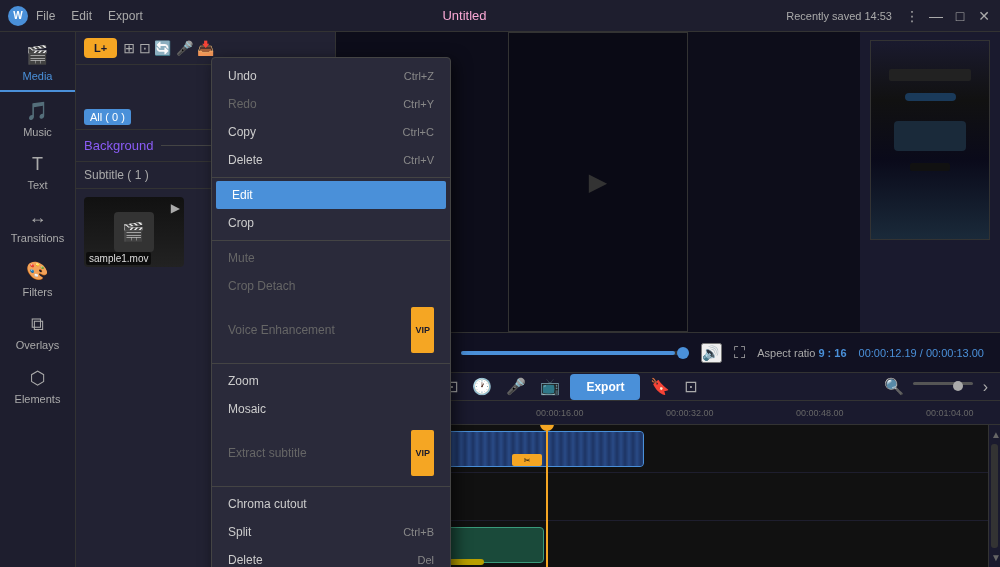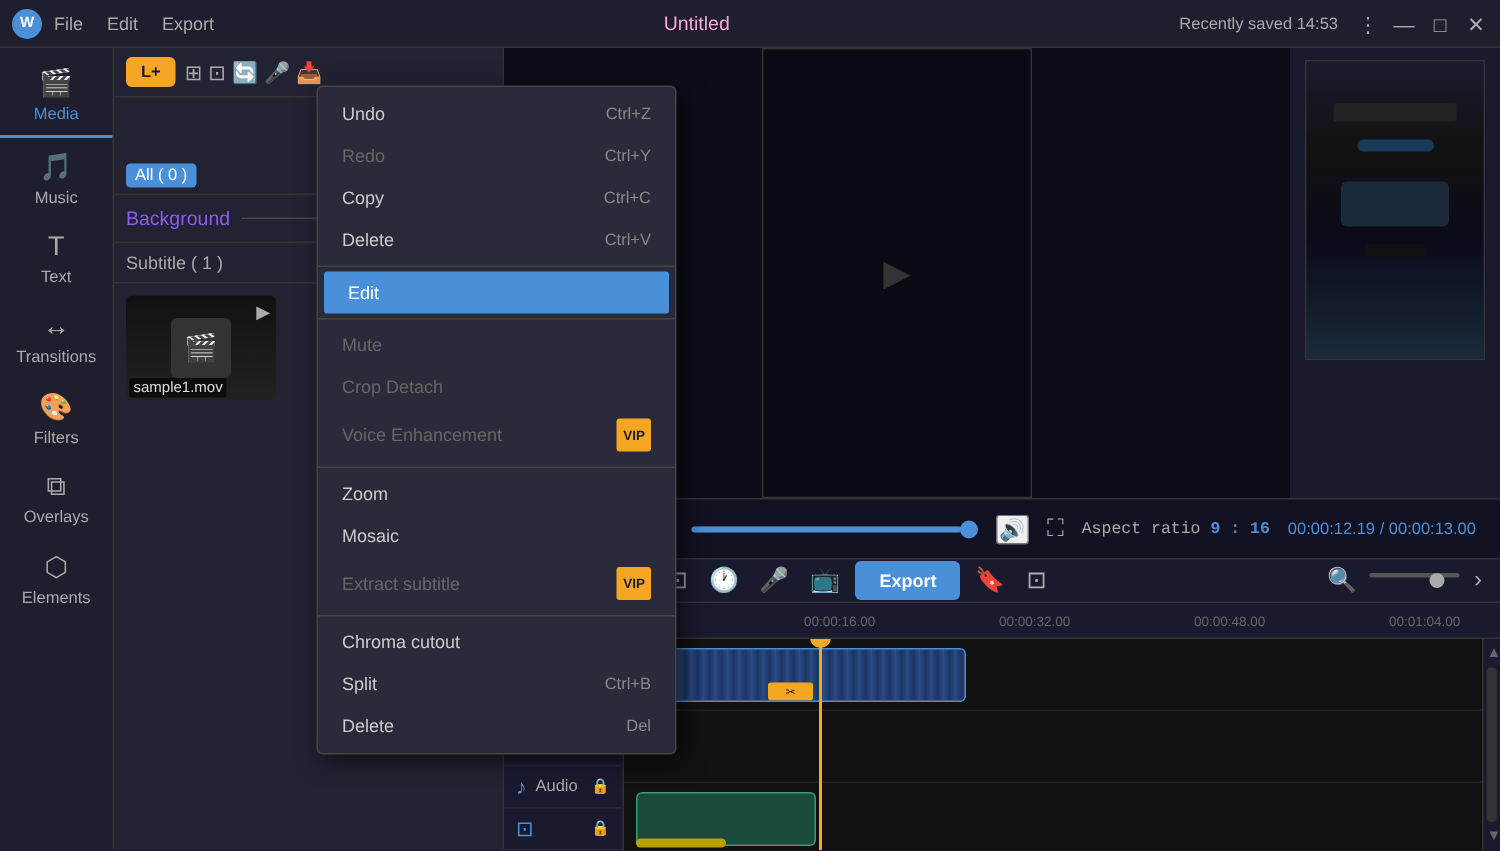--- a/index.html
+++ b/index.html
@@ -83,21 +83,21 @@
     .preview-controls {
       height: 40px; background: #111122; border-top: 1px solid #333;
       display: flex; align-items: center; padding: 0 16px; gap: 12px;
     }
     .ctrl-btn { background: none; border: none; color: #aaa; cursor: pointer; font-size: 16px; }
     .progress-bar { flex: 1; height: 4px; background: #333; border-radius: 2px; position: relative; }
     .progress-fill { height: 100%; background: #4a90d9; border-radius: 2px; width: 94%; }
     .progress-thumb { position: absolute; right: 0; top: 50%; transform: translateY(-50%); width: 12px; height: 12px; background: #4a90d9; border-radius: 50%; }
     .volume-btn { color: #aaa; font-size: 14px; cursor: pointer; }
     .time-display { color: #4a90d9; font-size: 11px; min-width: 120px; text-align: right; }
-    .aspect-ratio { color: #aaa; font-size: 11px; font-family: Liberation Mono, monospace; }
+    .aspect-ratio { color: #aaa; font-size: 11px; }
 
     
     .editor-toolbar {
       height: 40px; background: #1a1a2e; border-top: 1px solid #333; border-bottom: 1px solid #333;
       display: flex; align-items: center; padding: 0 8px; gap: 6px;
     }
     .toolbar-btn { background: none; border: none; color: #aaa; cursor: pointer; font-size: 16px; padding: 4px; }
     .toolbar-sep { width: 1px; height: 20px; background: #333; margin: 0 4px; }
     .speech-text-btn { color: #aaa; font-size: 12px; padding: 4px 8px; }
     .export-btn { background: #4a90d9; color: white; border: none; padding: 6px 16px; border-radius: 4px; font-size: 12px; font-weight: bold; cursor: pointer; }
@@ -140,21 +140,21 @@
     }
     .menu-item {
       display: flex; align-items: center; justify-content: space-between;
       padding: 7px 16px; font-size: 12px; color: #ccc; cursor: pointer;
     }
     .menu-item.highlighted { background: #4a90d9; color: white; border-radius: 2px; margin: 0 4px; }
     .menu-item.disabled { color: #666; cursor: default; }
     .menu-shortcut { color: #888; font-size: 11px; }
     .menu-item.highlighted .menu-shortcut { color: #cce; }
     .menu-sep { height: 1px; background: #444; margin: 3px 0; }
-    .vip-badge { font-size: 9px; background: #f5a623; color: #1a1a2e; padding: 6px 4px; border-radius: 2px; font-weight: bold; margin-left: 4px; }
+    .vip-badge { font-size: 9px; background: #f5a623; color: #1a1a2e; padding: 18px 4px; border-radius: 2px; font-weight: bold; margin-left: 4px; }
   </style>
 </head>
 <body>
 
 <div class="title-bar">
   <div class="title-bar-left">
     <div class="title-bar-logo">W</div>
     <div class="title-bar-menu">
       <span>File</span>
       <span>Edit</span>
@@ -260,20 +260,23 @@
         <span class="menu-shortcut">Ctrl+C</span>
       </div>
       <div class="menu-item">
         <span>Delete</span>
         <span class="menu-shortcut">Ctrl+V</span>
       </div>
       <div class="menu-sep"></div>
       <div class="menu-item highlighted">
         <span>Edit</span>
         <span class="menu-shortcut"></span>
+      </div>
+      <div class="menu-item">
+        <span>Crop</span>
       </div>
       <div class="menu-sep"></div>
       <div class="menu-item disabled">
         <span>Mute</span>
       </div>
       <div class="menu-item disabled">
         <span>Crop Detach</span>
       </div>
       <div class="menu-item disabled">
         <span>Voice Enhancement</span>

